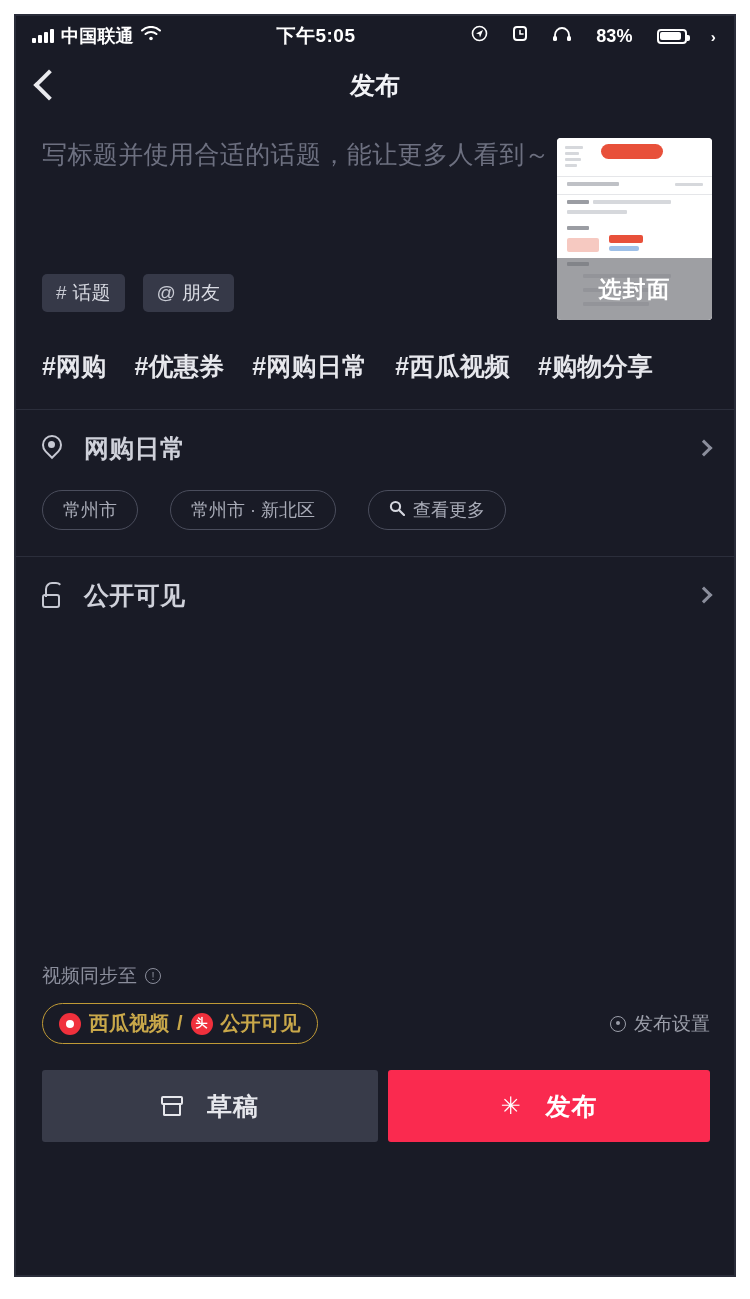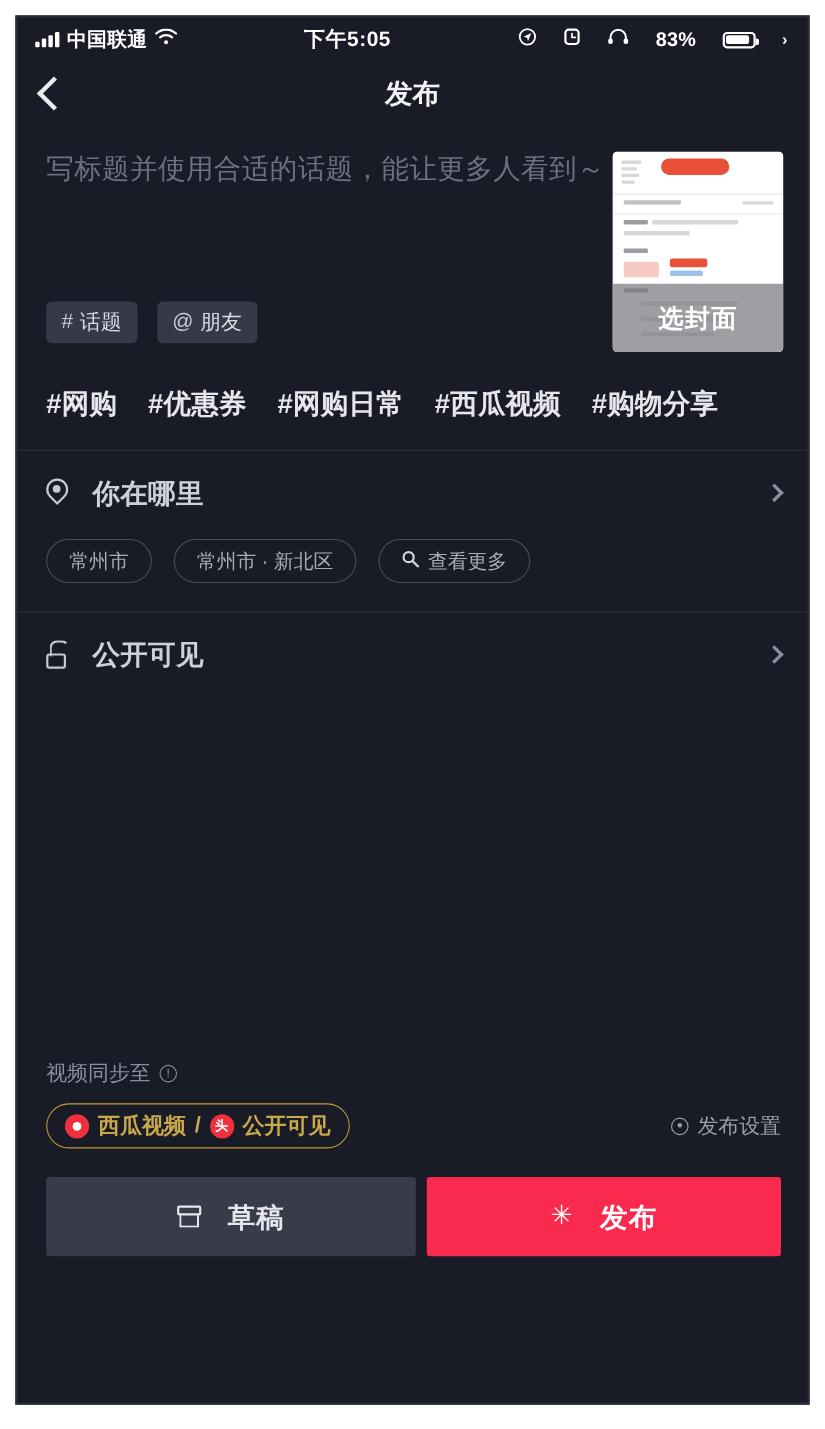--- a/index.html
+++ b/index.html
@@ -178,21 +178,21 @@
     letter-spacing: .3px;
   }
   .row .row-chevron {
     width: 12px; height: 12px;
     border-right: 3px solid #8b8e9c;
     border-top: 3px solid #8b8e9c;
     transform: rotate(45deg);
     flex: 0 0 12px;
   }
 
-  .pill-row { display: flex; gap: 20px; padding: 4px 26px 26px 26px; }
+  .pill-row { display: flex; gap: 32px; padding: 4px 26px 26px 26px; }
   .pill {
     border: 1px solid #4a4d5c;
     border-radius: 22px;
     padding: 7px 20px;
     color: #a9acb8;
     font-size: 18px;
     display: inline-flex;
     align-items: center;
     gap: 8px;
     cursor: pointer;
@@ -441,21 +441,21 @@
     <span>#西瓜视频</span>
     <span>#购物分享</span>
   </div>
 
   <div class="divider"></div>
 
   <div class="row">
     <span class="row-ico">
         <span class="pin"></span>
       </span>
-    <span class="row-label">你在哪里</span>
+    <span class="row-label">网购日常</span>
     <span class="row-chevron"></span>
   </div>
 
   <div class="pill-row">
     <span class="pill">
       <span>常州市</span>
     </span>
     <span class="pill">
       <span>常州市 · 新北区</span>
     </span>

